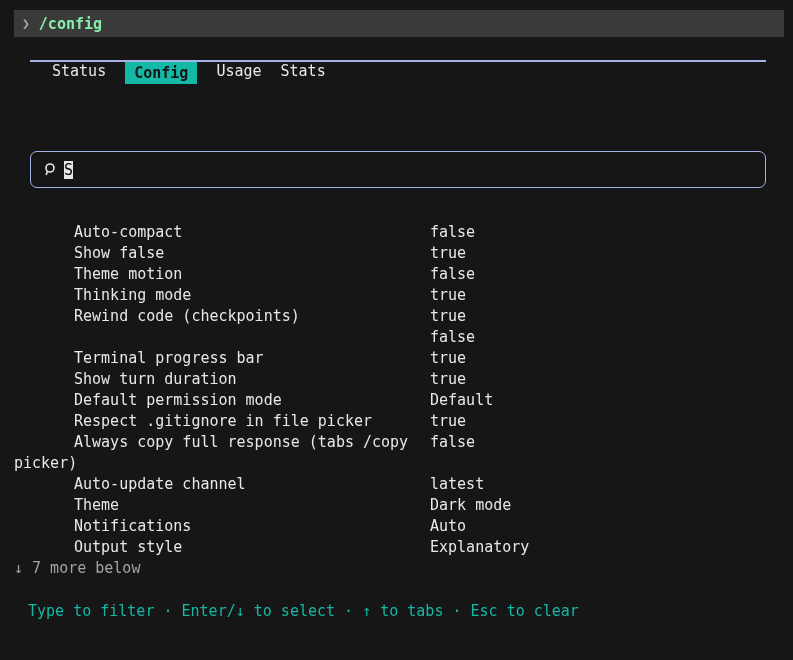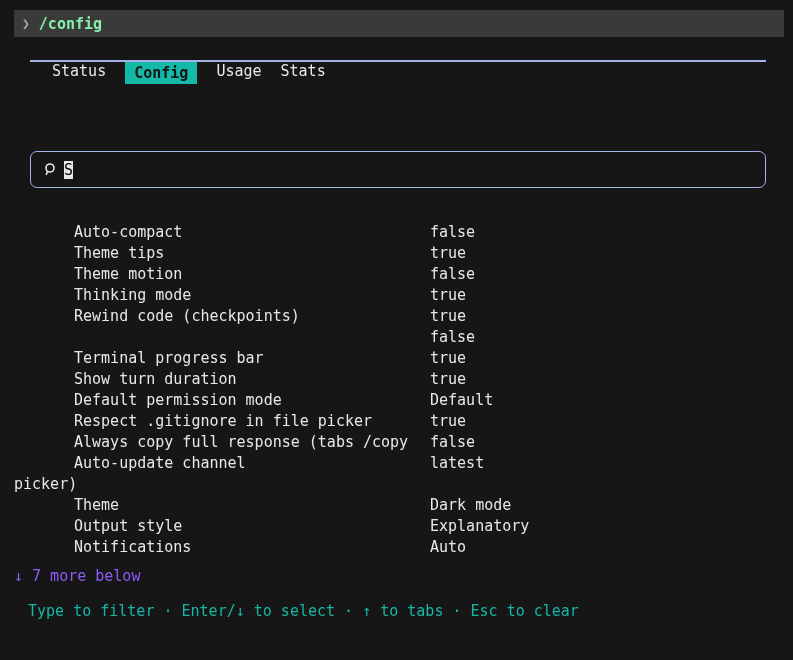--- a/index.html
+++ b/index.html
@@ -63,21 +63,21 @@
   }
   .line {
     position: relative;
     height: 21px;
     line-height: 21px;
     white-space: pre;
   }
   .line .label { margin-left: 74px; }
   .line.outdent .label { margin-left: 14px; }
   .line .value { position: absolute; left: 430px; top: 0; }
-  .line.muted { color: #8b5cf6; margin-left: 14px; margin-top: 8px; }
+  .line.muted { color: #a3a3a3; margin-left: 14px; }
   .footer {
     position: absolute;
     top: 602px; left: 28px;
     color: #14b8a6;
     white-space: pre;
   }
 </style>
 </head>
 <body>
 
@@ -102,33 +102,33 @@
       <svg width="14" height="15" viewBox="0 0 14 15">
         <circle cx="7" cy="6" r="4" fill="none" stroke="#e8e8e8" stroke-width="1.6"></circle>
         <line x1="4.4" y1="9.2" x2="3.2" y2="13" stroke="#e8e8e8" stroke-width="1.6"></line>
       </svg>
     </span>
     <span class="cursor">S</span>
   </div>
 
   <div class="list" id="settings-list">
       <div class="line"><span class="label">Auto-compact</span><span class="value">false</span></div>
-      <div class="line"><span class="label">Theme tips</span><span class="value">true</span></div>
+      <div class="line"><span class="label">Show false</span><span class="value">true</span></div>
       <div class="line"><span class="label">Theme motion</span><span class="value">false</span></div>
       <div class="line"><span class="label">Thinking mode</span><span class="value">true</span></div>
       <div class="line"><span class="label">Rewind code (checkpoints)</span><span class="value">true</span></div>
       <div class="line"><span class="value">false</span></div>
       <div class="line"><span class="label">Terminal progress bar</span><span class="value">true</span></div>
       <div class="line"><span class="label">Show turn duration</span><span class="value">true</span></div>
       <div class="line"><span class="label">Default permission mode</span><span class="value">Default</span></div>
       <div class="line"><span class="label">Respect .gitignore in file picker</span><span class="value">true</span></div>
       <div class="line"><span class="label">Always copy full response (tabs /copy</span><span class="value">false</span></div>
+      <div class="line outdent"><span class="label">picker)</span></div>
       <div class="line"><span class="label">Auto-update channel</span><span class="value">latest</span></div>
-      <div class="line outdent"><span class="label">picker)</span></div>
       <div class="line"><span class="label">Theme</span><span class="value">Dark mode</span></div>
+      <div class="line"><span class="label">Notifications</span><span class="value">Auto</span></div>
       <div class="line"><span class="label">Output style</span><span class="value">Explanatory</span></div>
-      <div class="line"><span class="label">Notifications</span><span class="value">Auto</span></div>
       <div class="line muted">↓ 7 more below</div>
     </div>
 
   <div class="footer">Type to filter · Enter/↓ to select · ↑ to tabs · Esc to clear</div>
 
 </div>
 
 </body></html>

